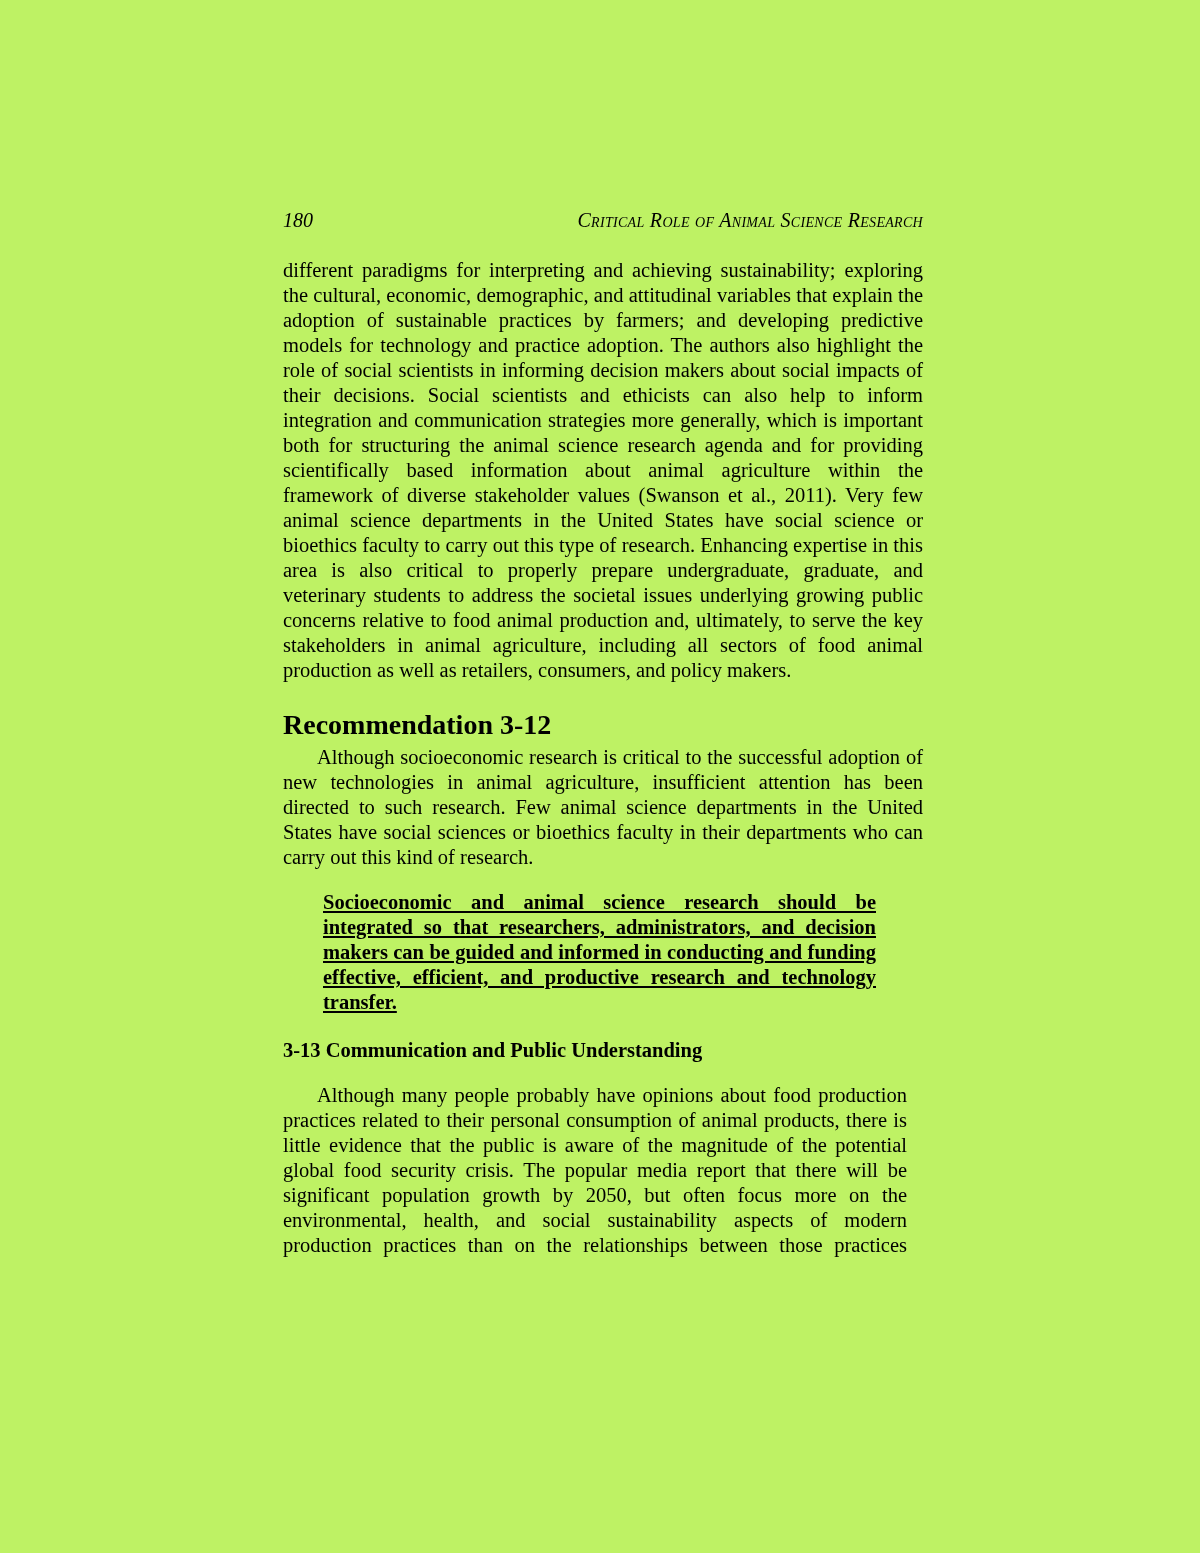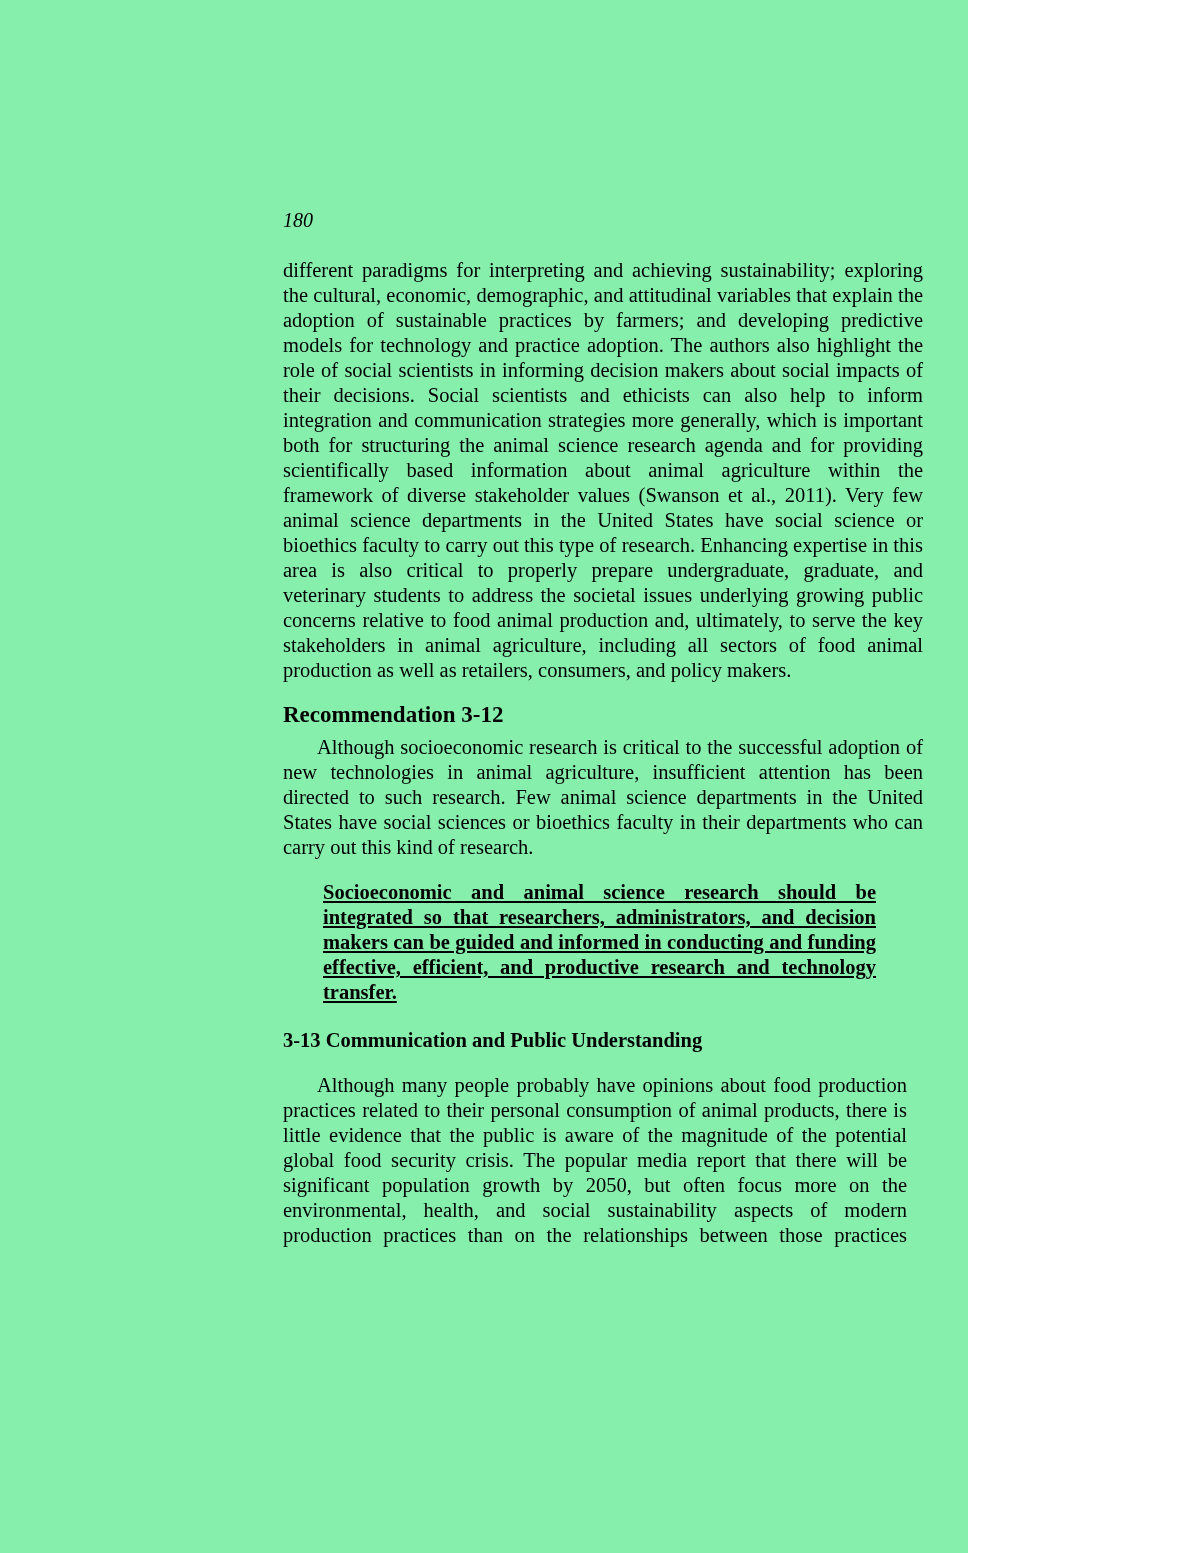--- a/index.html
+++ b/index.html
@@ -2,23 +2,23 @@
 <html><head>
 <meta charset="utf-8">
 <style>
   html, body {
     margin: 0;
     padding: 0;
     background: #ffffff;
   }
   .page {
     position: relative;
-    width: 968px;
+    width: 1200px;
     height: 1553px;
-    background: #86efac;
+    background: #bef264;
     overflow: hidden;
     font-family: "Liberation Serif", serif;
     color: #000000;
   }
   .column {
     position: absolute;
     left: 283px;
     top: 0;
     width: 640px;
   }
@@ -40,22 +40,22 @@
   }
   .body-text {
     font-size: 20.5px;
     line-height: 25px;
     text-align: justify;
   }
   .p-continuation {
     margin: 26px 0 16px 0;
   }
   .rec-heading {
-    margin: 19px 0 0 0;
-    font-size: 23px;
+    margin: 29px 0 0 0;
+    font-size: 28px;
     line-height: 25px;
     font-weight: bold;
   }
   .rec-body {
     margin: 8px 0 0 0;
     text-indent: 34px;
   }
   .rec-quote {
     margin: 20px 47px 0 40px;
     font-size: 20.5px;
@@ -78,20 +78,21 @@
   }
 </style>
 </head>
 <body>
 
 <div class="page">
   <div class="column">
 
     <div class="running-head">
       <span class="page-number">180</span>
+      <span class="running-title">Critical Role of Animal Science Research</span>
     </div>
 
     <p class="body-text p-continuation">different paradigms for interpreting and achieving sustainability; exploring the cultural, economic, demographic, and attitudinal variables that explain the adoption of sustainable practices by farmers; and developing predictive models for technology and practice adoption. The authors also highlight the role of social scientists in informing decision makers about social impacts of their decisions. Social scientists and ethicists can also help to inform integration and communication strategies more generally, which is important both for structuring the animal science research agenda and for providing scientifically based information about animal agriculture within the framework of diverse stakeholder values (Swanson et al., 2011). Very few animal science departments in the United States have social science or bioethics faculty to carry out this type of research. Enhancing expertise in this area is also critical to properly prepare undergraduate, graduate, and veterinary students to address the societal issues underlying growing public concerns relative to food animal production and, ultimately, to serve the key stakeholders in animal agriculture, including all sectors of food animal production as well as retailers, consumers, and policy makers.</p>
 
     <h2 class="rec-heading">Recommendation 3-12</h2>
 
     <p class="body-text rec-body">Although socioeconomic research is critical to the successful adoption of new technologies in animal agriculture, insufficient attention has been directed to such research. Few animal science departments in the United States have social sciences or bioethics faculty in their departments who can carry out this kind of research.</p>
 
     <p class="rec-quote">Socioeconomic and animal science research should be integrated so that researchers, administrators, and decision makers can be guided and informed in conducting and funding effective, efficient, and productive research and technology transfer.</p>
 

